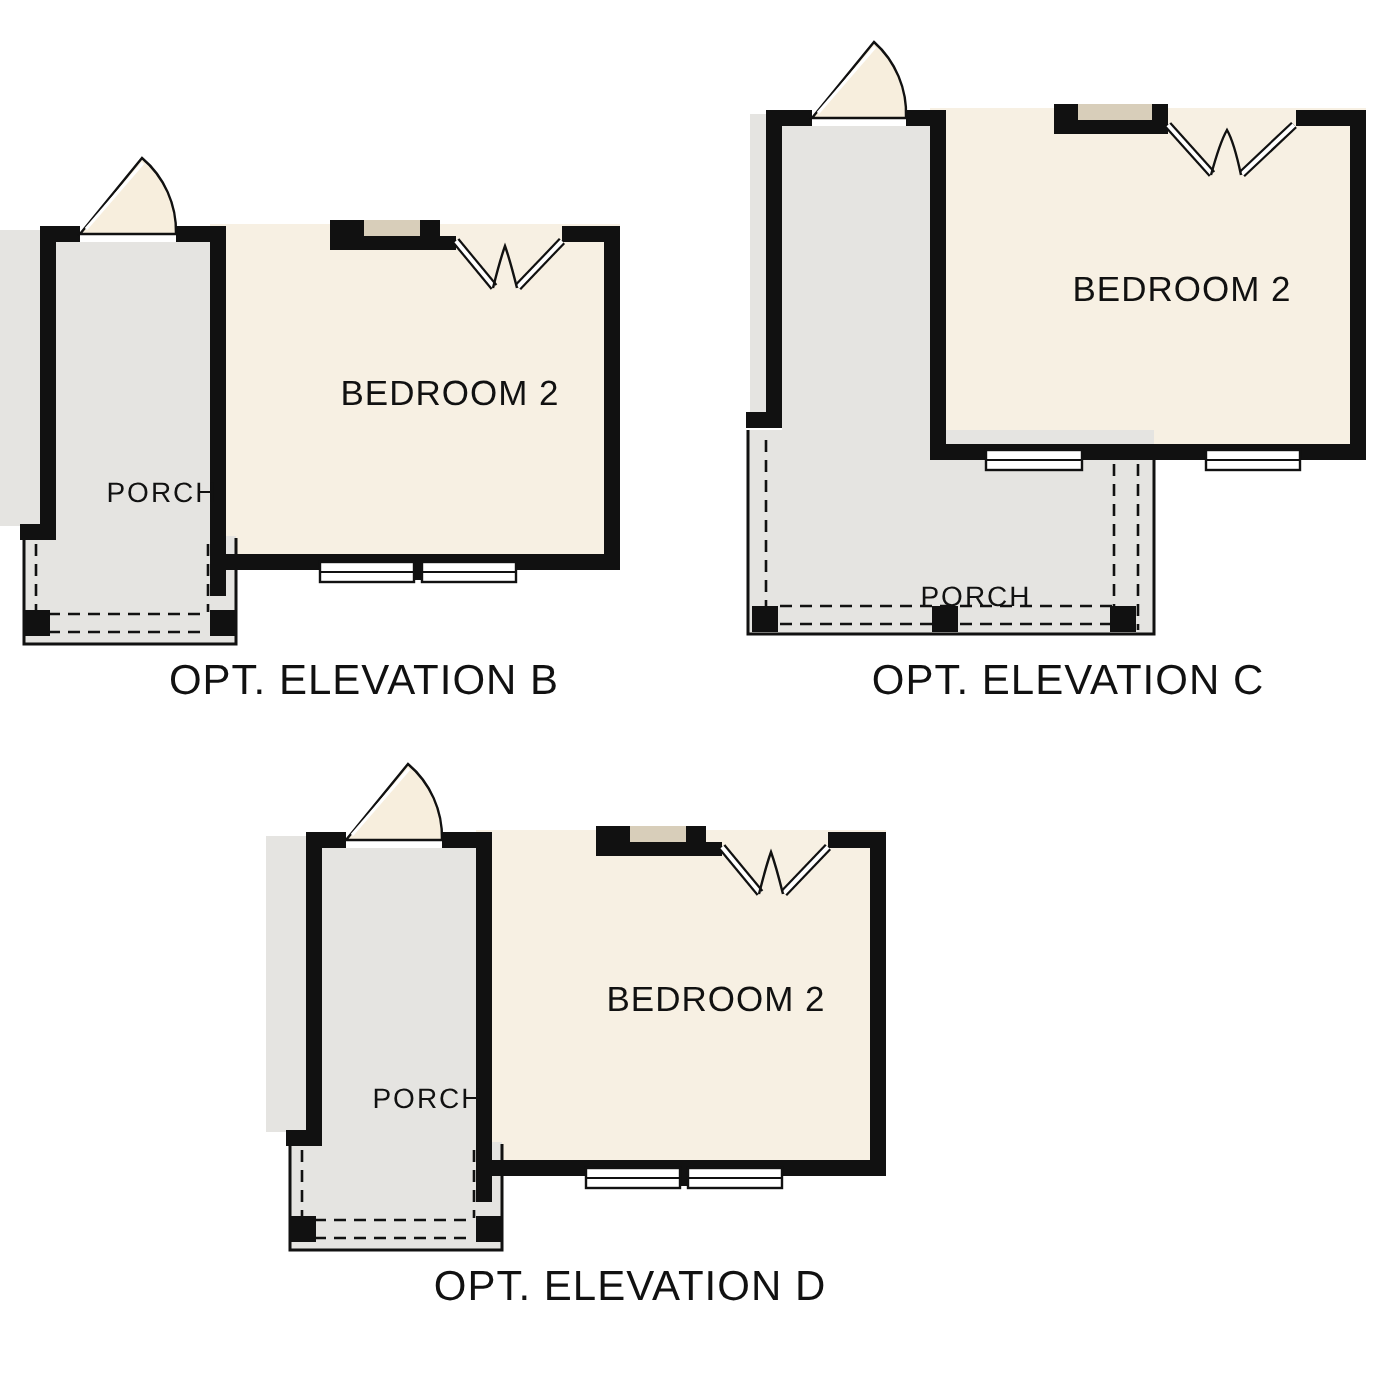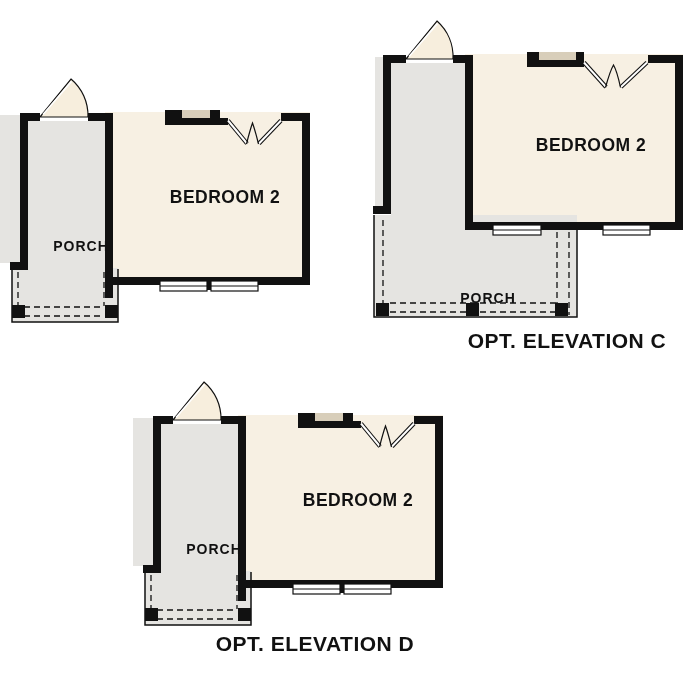--- a/index.html
+++ b/index.html
@@ -23,21 +23,21 @@
   .winline{stroke:var(--wall,#111);stroke-width:1;}
   .vleaf-outer{stroke:var(--wall,#111);stroke-width:4.2;}
   .vleaf-inner{stroke:#ffffff;stroke-width:2;}
   .leaf-inner {stroke:#ffffff;stroke-width:1.6;}
   .cusp  {fill:none;stroke:var(--wall,#111);stroke-width:1.2;}
 
   .lbl{
     position:absolute;
     transform:translate(-50%,-50%);
     color:var(--label_color,#111);
-    font-weight:bold;
+    font-weight:normal;
     white-space:nowrap;
     user-select:none;
     padding-left:36px;
   }
   .room-lbl   {font-size:17.5px;letter-spacing:0.5px;}
   .porch-lbl  {font-size:14px;letter-spacing:1px;margin-top:36px;}
   .caption-lbl{font-size:21px;letter-spacing:0.5px;}
 </style>
 </head>
 <body>
@@ -169,21 +169,22 @@
         <rect class="win" x="493" y="225" width="48" height="10"></rect>
         <line class="winline" x1="493" y1="230" x2="541" y2="230"></line>
         <rect class="win" x="603" y="225" width="47" height="10"></rect>
         <line class="winline" x1="603" y1="230" x2="650" y2="230"></line>
       </g>
     </g>
   </svg>
 
   <div class="lbl porch-lbl" style="left:63px;  top:210px;">PORCH</div>
   <div class="lbl room-lbl" style="left:207px; top:197px;">BEDROOM 2</div>
+  <div class="lbl caption-lbl" style="left:164px; top:341px;">OPT. ELEVATION B</div>
 
   <div class="lbl porch-lbl" style="left:470px; top:262px;">PORCH</div>
   <div class="lbl room-lbl" style="left:573px; top:145px;">BEDROOM 2</div>
-  <div class="lbl caption-lbl" style="left:549px; top:341px;">OPT. ELEVATION C</div>
+  <div class="lbl caption-lbl" style="left:516px; top:341px;">OPT. ELEVATION C</div>
 
   <div class="lbl porch-lbl" style="left:196px; top:513px;">PORCH</div>
   <div class="lbl room-lbl" style="left:340px; top:500px;">BEDROOM 2</div>
   <div class="lbl caption-lbl" style="left:297px; top:644px;">OPT. ELEVATION D</div>
 </div>
 
 </body></html>

